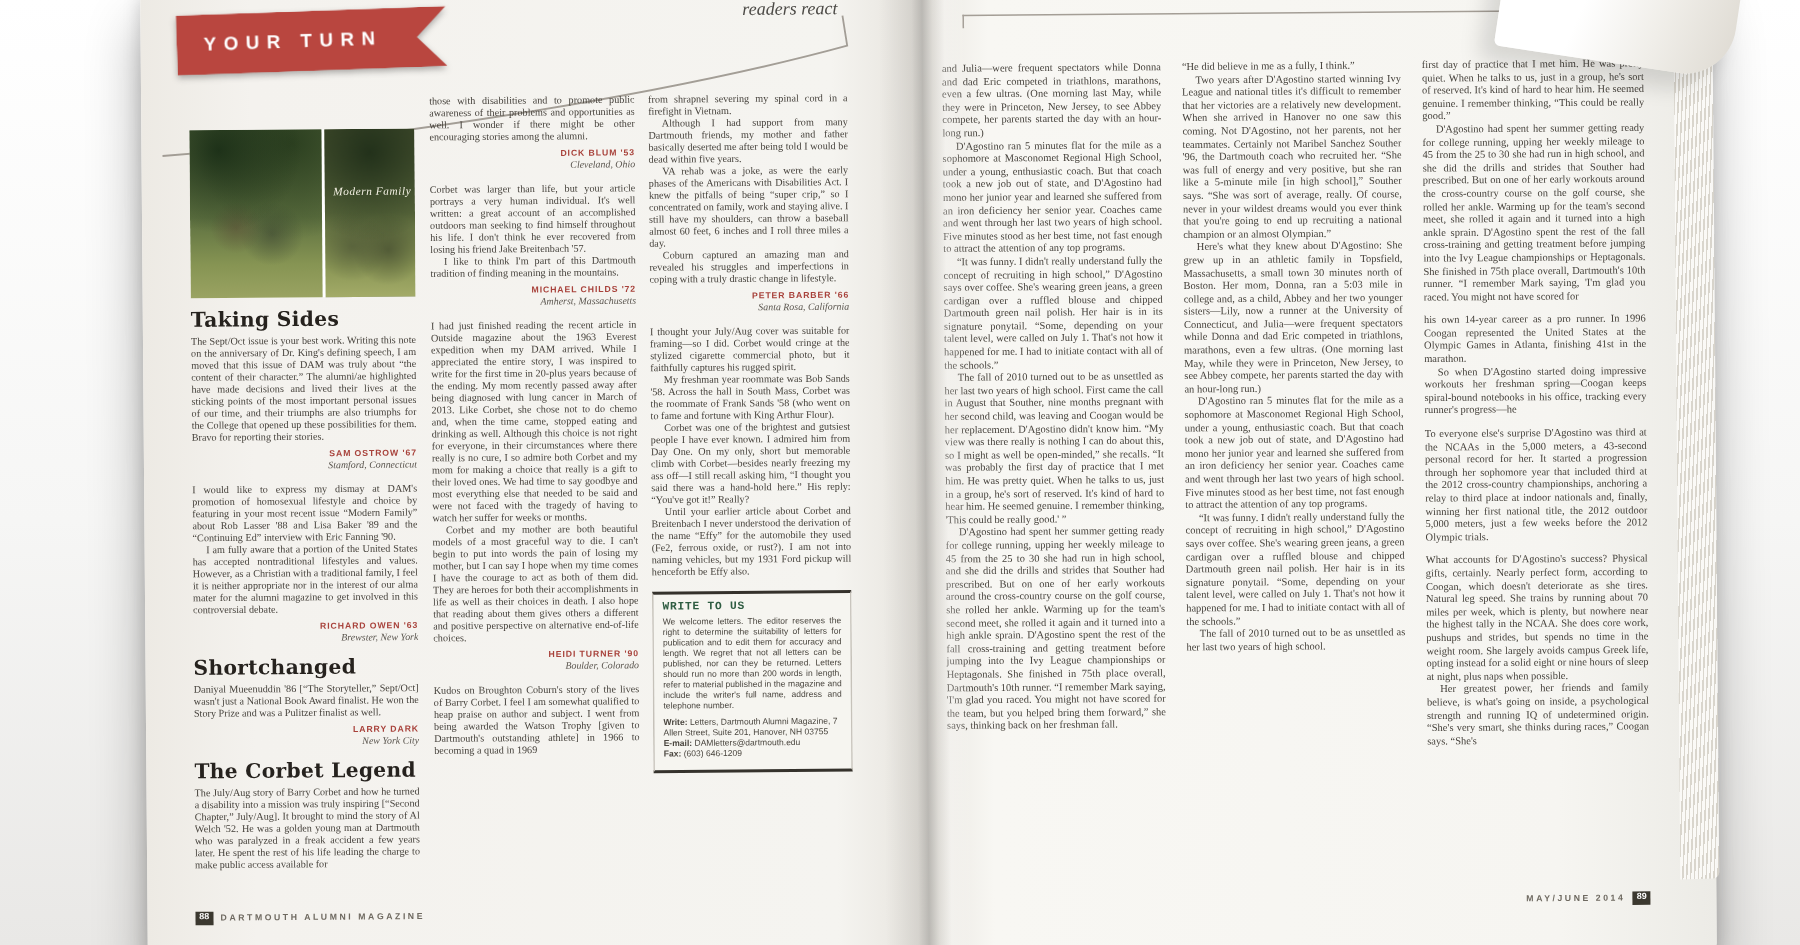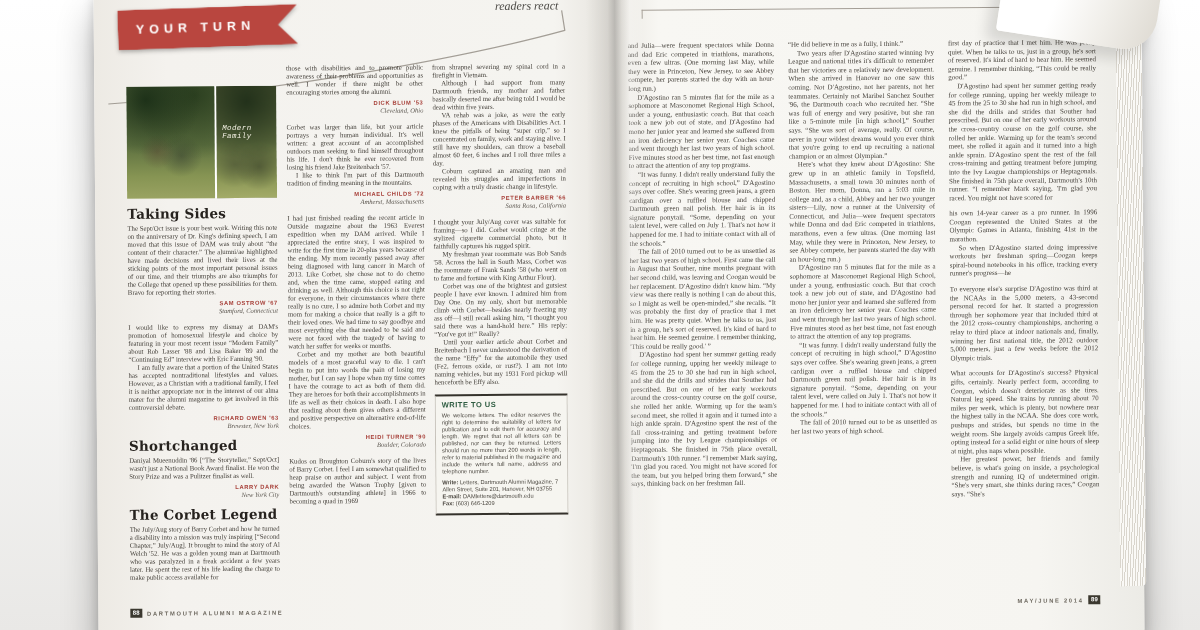--- a/index.html
+++ b/index.html
@@ -67,27 +67,27 @@
       radial-gradient(circle at 35% 58%, rgba(90,76,54,.55), rgba(90,76,54,0) 20%),
       radial-gradient(circle at 62% 62%, rgba(60,70,50,.6),  rgba(60,70,50,0) 24%),
       linear-gradient(180deg,#4e6038 0%,#5d7040 52%,#869453 80%,#9aa362 100%); }
   .pp2 {
     background:
       radial-gradient(circle at 50% 14%, rgba(30,45,24,.9), rgba(30,45,24,0) 58%),
       radial-gradient(circle at 30% 70%, rgba(70,78,50,.6), rgba(70,78,50,0) 26%),
       radial-gradient(circle at 70% 72%, rgba(55,62,40,.6), rgba(55,62,40,0) 26%),
       linear-gradient(180deg,#46502f 0%,#5a683c 50%,#8a9655 82%,#a3ab68 100%); }
   .photo-caption { position:absolute; left:6px; top:38px; color:#f4f1e4;
-    font-family:Liberation Mono, monospace; font-size:7.5px; letter-spacing:.4px; font-style:italic; }
+    font-family:Liberation Serif, serif; font-size:7.5px; letter-spacing:.4px; font-style:italic; }
 
   
   .writebox { margin-top:8px; border-top:2.5px solid #35322c; border-bottom:2.5px solid #35322c;
     border-left:1px solid #c6c2ba; border-right:1px solid #c6c2ba;
     padding:5px 6px 6px; background:#f6f5f0; font-family:"Liberation Sans",sans-serif; }
-  .wb-head { font-weight:bold; font-size:7.5px; letter-spacing:.5px; color:#2e5c41; margin-bottom:3px; }
+  .wb-head { font-weight:bold; font-size:7.5px; letter-spacing:.5px; color:#2e5c41; margin-bottom:3px;font-family:Liberation Mono, monospace; }
   .wb-body { font-size:5.7px; line-height:7px; color:#4a463f; text-align:justify; }
   .wb-line { font-size:5.7px; line-height:7px; color:#4a463f; }
   .wb-line.first { margin-top:4px; }
   .wb-label { font-weight:bold; }
 
   
   .footer { position:absolute; z-index:3; font-family:"Liberation Sans",sans-serif; }
   .footer-left  { left:32px; top:612px; }
   .footer-right { left:852px; top:606px; width:150px; text-align:right; }
   .folio { display:inline-block; background:#3b382f; color:#fff; font-weight:bold;

